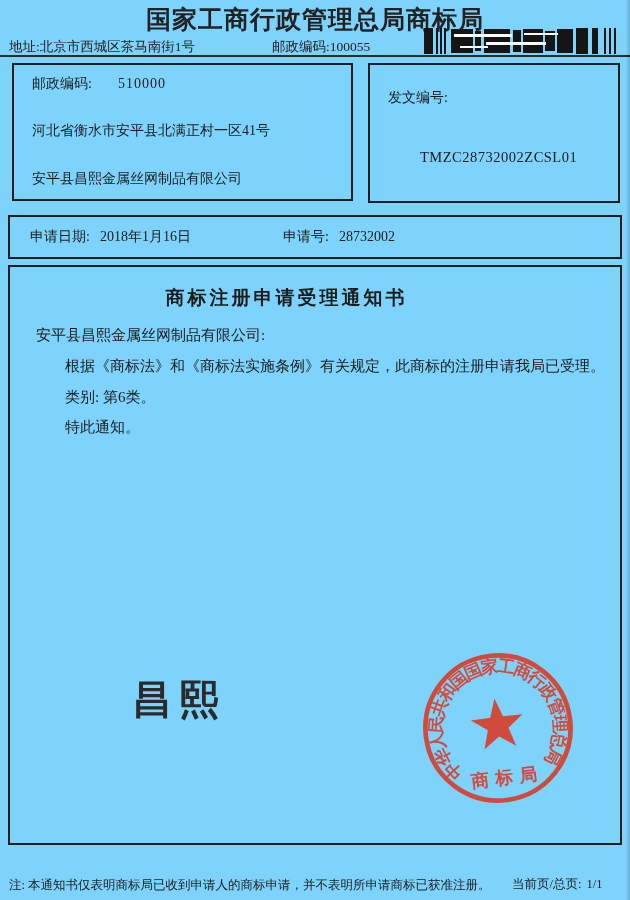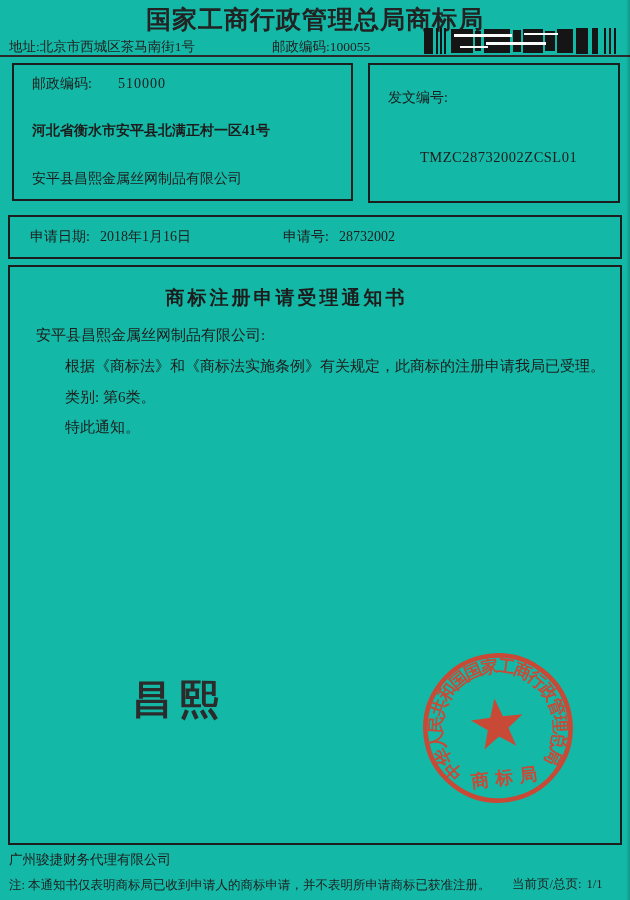--- a/index.html
+++ b/index.html
@@ -3,21 +3,21 @@
 <meta charset="utf-8">
 <style>
   * { margin: 0; padding: 0; box-sizing: border-box; }
   html, body { background: #e8e8e8; }
   body { font-family: "Liberation Serif", "DejaVu Serif", serif; }
   .page {
     position: relative;
     width: 630px;
     height: 900px;
     margin: 0 auto;
-    background: #14b8a6;
+    background: #7dd3fc;
     color: #1c1c1c;
     overflow: hidden;
     padding-left: 44px;
   }
   
   .page::after {
     content: "";
     position: absolute;
     top: 0; right: 0; width: 4px; height: 100%;
     background: linear-gradient(to right, rgba(0,0,0,0), rgba(0,0,0,0.18));
@@ -40,21 +40,21 @@
   .top-rule {
     top: 55px; left: 0; width: 630px; height: 0;
     border-top: 2.5px solid #2a2a2a;
   }
 
   .box { border: 2px solid #1d1d1d; background: transparent; }
 
   .sender-box { top: 63px; left: 12px; width: 341px; height: 138px; }
   .sender-postcode { top: 75px; left: 32px; font-size: 14px; }
   .sender-postcode .val { margin-left: 26px; letter-spacing: 1px; }
-  .sender-address { top: 122px; left: 32px; font-size: 14px; font-weight: bold; }
+  .sender-address { top: 122px; left: 32px; font-size: 14px; }
   .sender-company { top: 170px; left: 32px; font-size: 14px; }
 
   .ref-box { top: 63px; left: 368px; width: 252px; height: 140px; }
   .ref-label { top: 89px; left: 388px; font-size: 14px; }
   .ref-value { top: 129px; left: 420px; font-size: 14.5px; letter-spacing: 0.5px; margin-top: 20px; }
 
   .app-box { top: 215px; left: 8px; width: 614px; height: 44px; }
   .app-date { top: 228px; left: 30px; font-size: 14px; }
   .app-date .val, .app-no .val { margin-left: 10px; margin-top: 48px; }
   .app-no { top: 228px; left: 283px; font-size: 14px; }
@@ -169,19 +169,18 @@
       </defs>
       <circle cx="100" cy="100" r="93" fill="none" stroke="#d8402c" stroke-width="6"></circle>
       <text font-size="22" font-weight="600" fill="#d8402c" font-family="Liberation Serif, serif">
         <textPath href="#sealArc" xlink:href="#sealArc" startOffset="0" textLength="336" lengthAdjust="spacing">中华人民共和国国家工商行政管理总局</textPath>
       </text>
       <polygon fill="#d8402c" points="100,62 108.2,85.7 133.3,86.2 113.3,101.3 120.6,125.3 100,111 79.4,125.3 86.7,101.3 66.7,86.2 91.8,85.7"></polygon>
       <text x="104" y="172" font-size="23" font-weight="600" fill="#d8402c" text-anchor="middle" letter-spacing="8" font-family="Liberation Serif, serif">商标局</text>
     </svg>
   </div>
 
-  <div class="abs agency">广州骏捷财务代理有限公司</div>
   <div class="abs note">注: 本通知书仅表明商标局已收到申请人的商标申请，并不表明所申请商标已获准注册。</div>
   <div class="abs page-indicator">
     <span>当前页/总页:</span><span class="val">1/1</span>
   </div>
 
 </div>
 
 </body></html>

